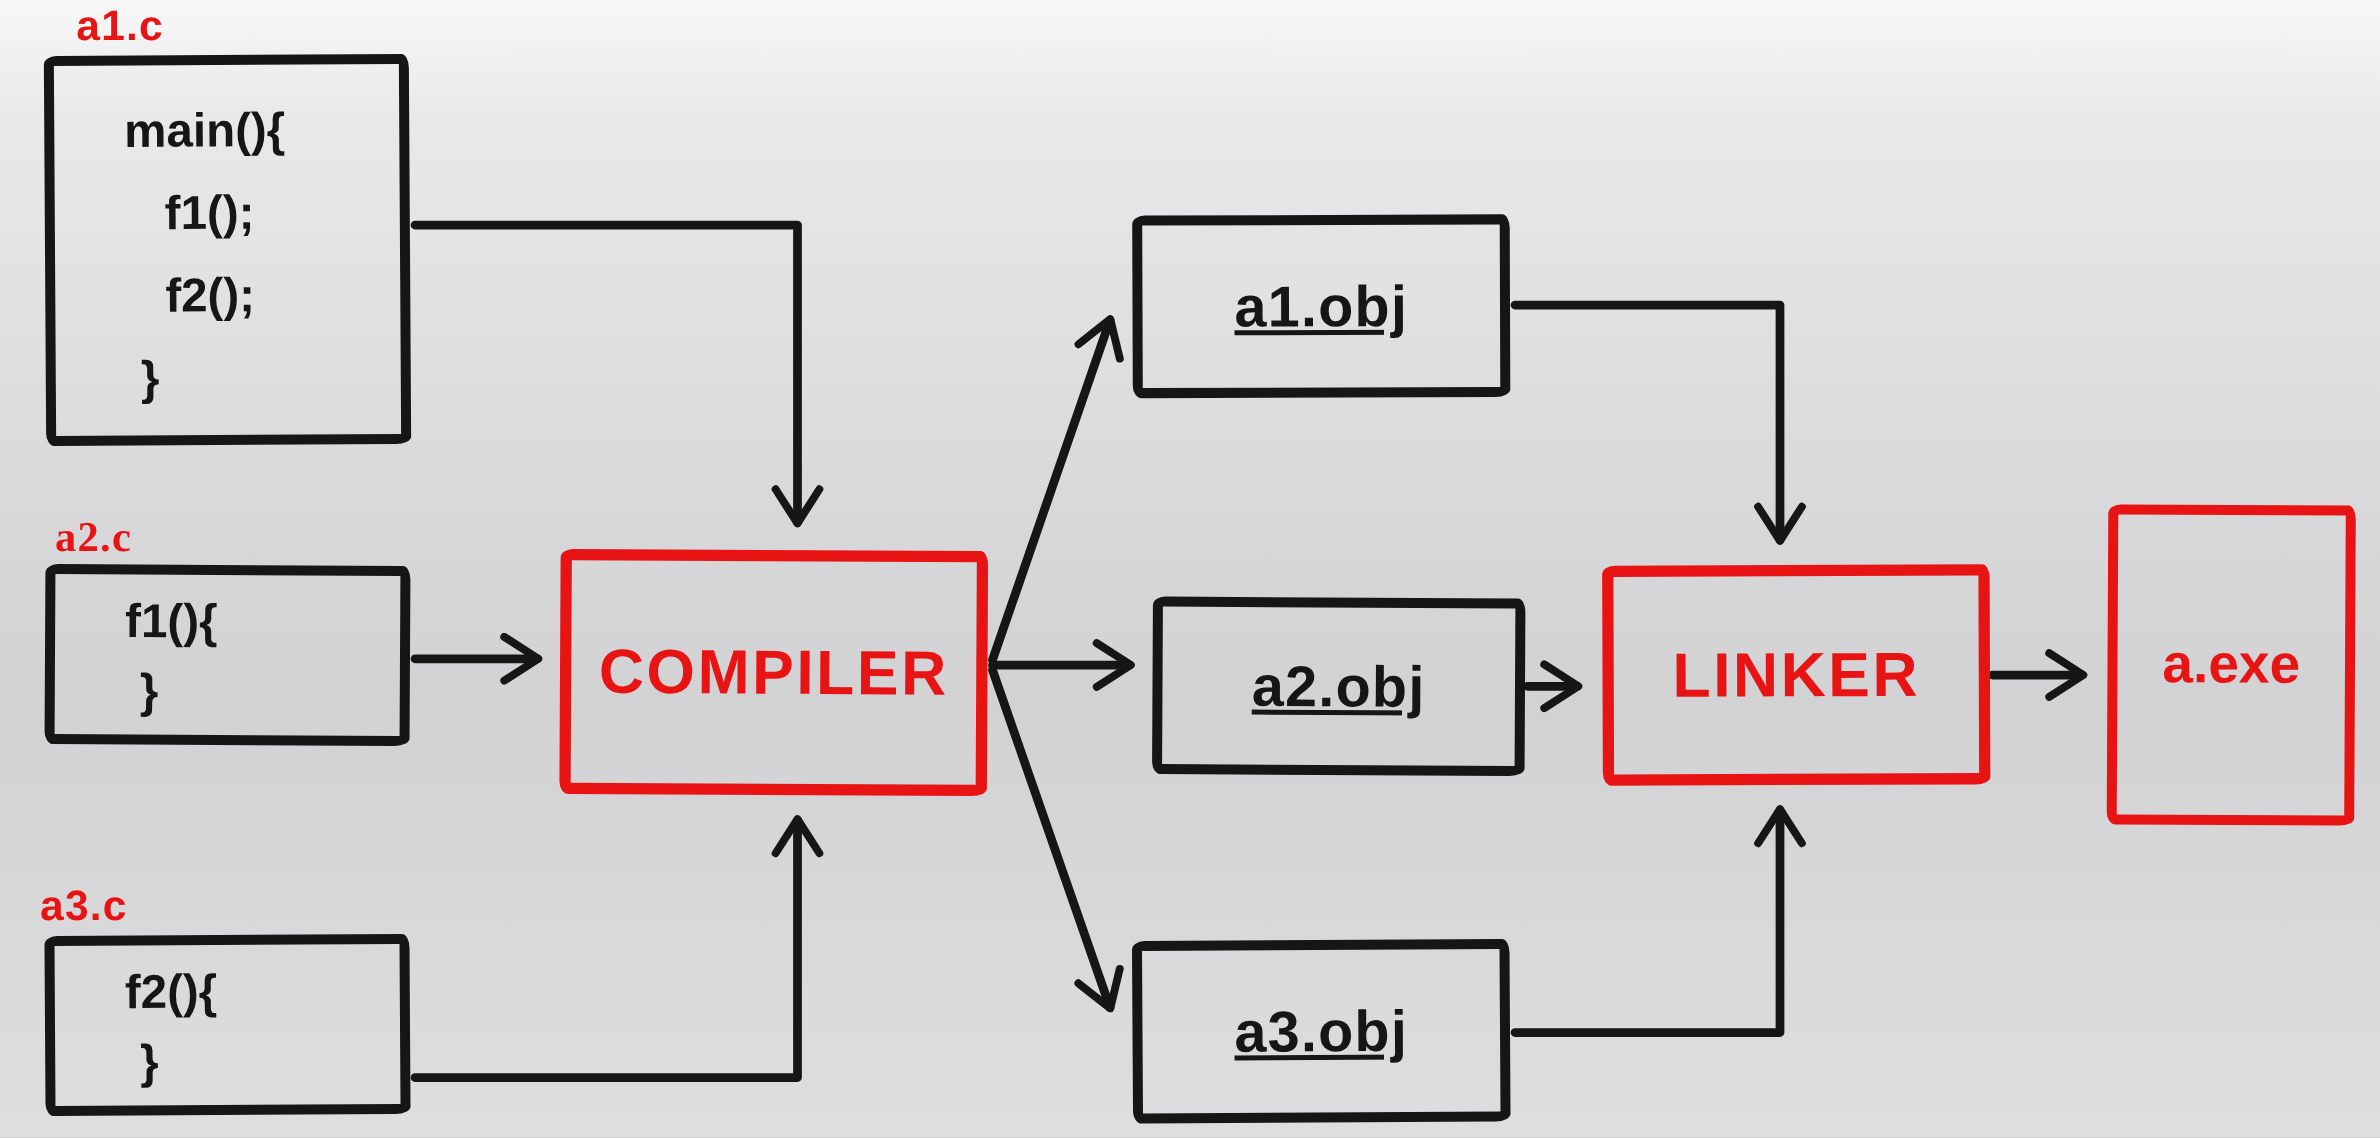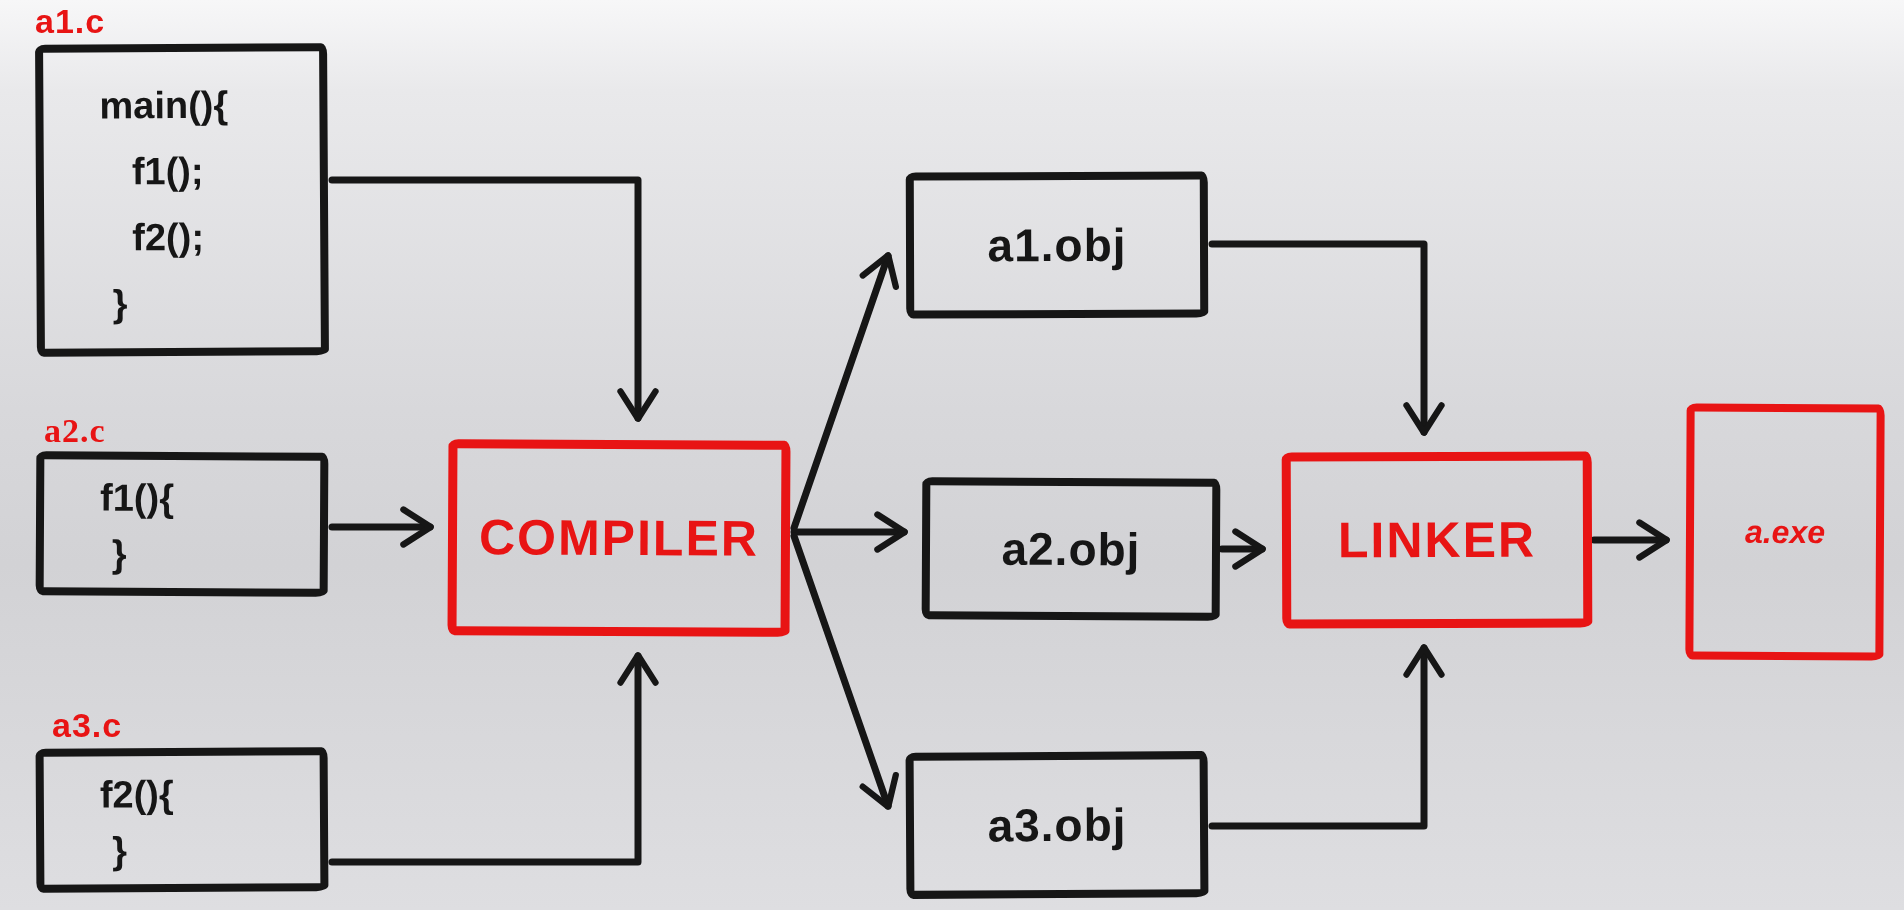--- a/index.html
+++ b/index.html
@@ -50,23 +50,23 @@
 
   
   .file-label {
     position: absolute;
     color: #e81414;
     font-weight: 700;
     font-size: 34px;
     letter-spacing: 1px;
   }
 
-  .obj-label  { font-size: 46px; letter-spacing: 1px; }
+  .obj-label  { font-size: 46px; letter-spacing: 1px; text-decoration: underline; }
   .stage-node-label { font-size: 50px; letter-spacing: 2px; color: #e81414; }
-  .exe-label  { font-size: 32px; color: #e81414; font-style: italic; }
+  .exe-label  { font-size: 44px; color: #e81414; }
 
   
   .tilt-a { transform: rotate(-0.35deg); }
   .tilt-b { transform: rotate(0.3deg); }
   .tilt-c { transform: rotate(-0.2deg); }
 
   
   .arrows {
     position: absolute;
     inset: 0;
@@ -102,35 +102,35 @@
     <polyline class="arrow" points="794,532 904,532" marker-end="url(#chev)"></polyline>
     <polyline class="arrow" points="794,536 888,806" marker-end="url(#chev)"></polyline>
 
     <polyline class="arrow" points="1212,244 1424,244 1424,432" marker-end="url(#chev)"></polyline>
     <polyline class="arrow" points="1222,549 1262,549" marker-end="url(#chev)"></polyline>
     <polyline class="arrow" points="1212,826 1424,826 1424,648" marker-end="url(#chev)"></polyline>
 
     <polyline class="arrow" points="1594,540 1666,540" marker-end="url(#chev)"></polyline>
   </svg>
 
-  <div class="file-label" style="left:35px; top:2px;text-align:right;">a1.c</div>
+  <div class="file-label" style="left:61px; top:2px;text-align:right;">a1.c</div>
   <div class="box src-box tilt-a" style="left:36px; top:44px; width:292px; height:312px;">
     <div class="code-line">main(){</div>
     <div class="code-line indent">f1();</div>
     <div class="code-line indent">f2();</div>
     <div class="code-line close">}</div>
   </div>
 
   <div class="file-label" style="left:44px; top:412px;font-family:Liberation Serif, serif;">a2.c</div>
   <div class="box src-box src-small tilt-b" style="left:36px; top:452px; width:292px; height:144px; padding-top:10px;">
     <div class="code-line">f1(){</div>
     <div class="code-line close">}</div>
   </div>
 
-  <div class="file-label" style="left:52px; top:706px;">a3.c</div>
+  <div class="file-label" style="left:32px; top:706px;">a3.c</div>
   <div class="box src-box src-small tilt-a" style="left:36px; top:748px; width:292px; height:144px; padding-top:10px;">
     <div class="code-line">f2(){</div>
     <div class="code-line close">}</div>
   </div>
 
   <div class="box red center-label tilt-b" style="left:448px; top:440px; width:342px; height:196px;">
     <span class="stage-node-label">COMPILER</span>
   </div>
 
   <div class="box center-label tilt-c" style="left:906px; top:172px; width:302px; height:146px;">

